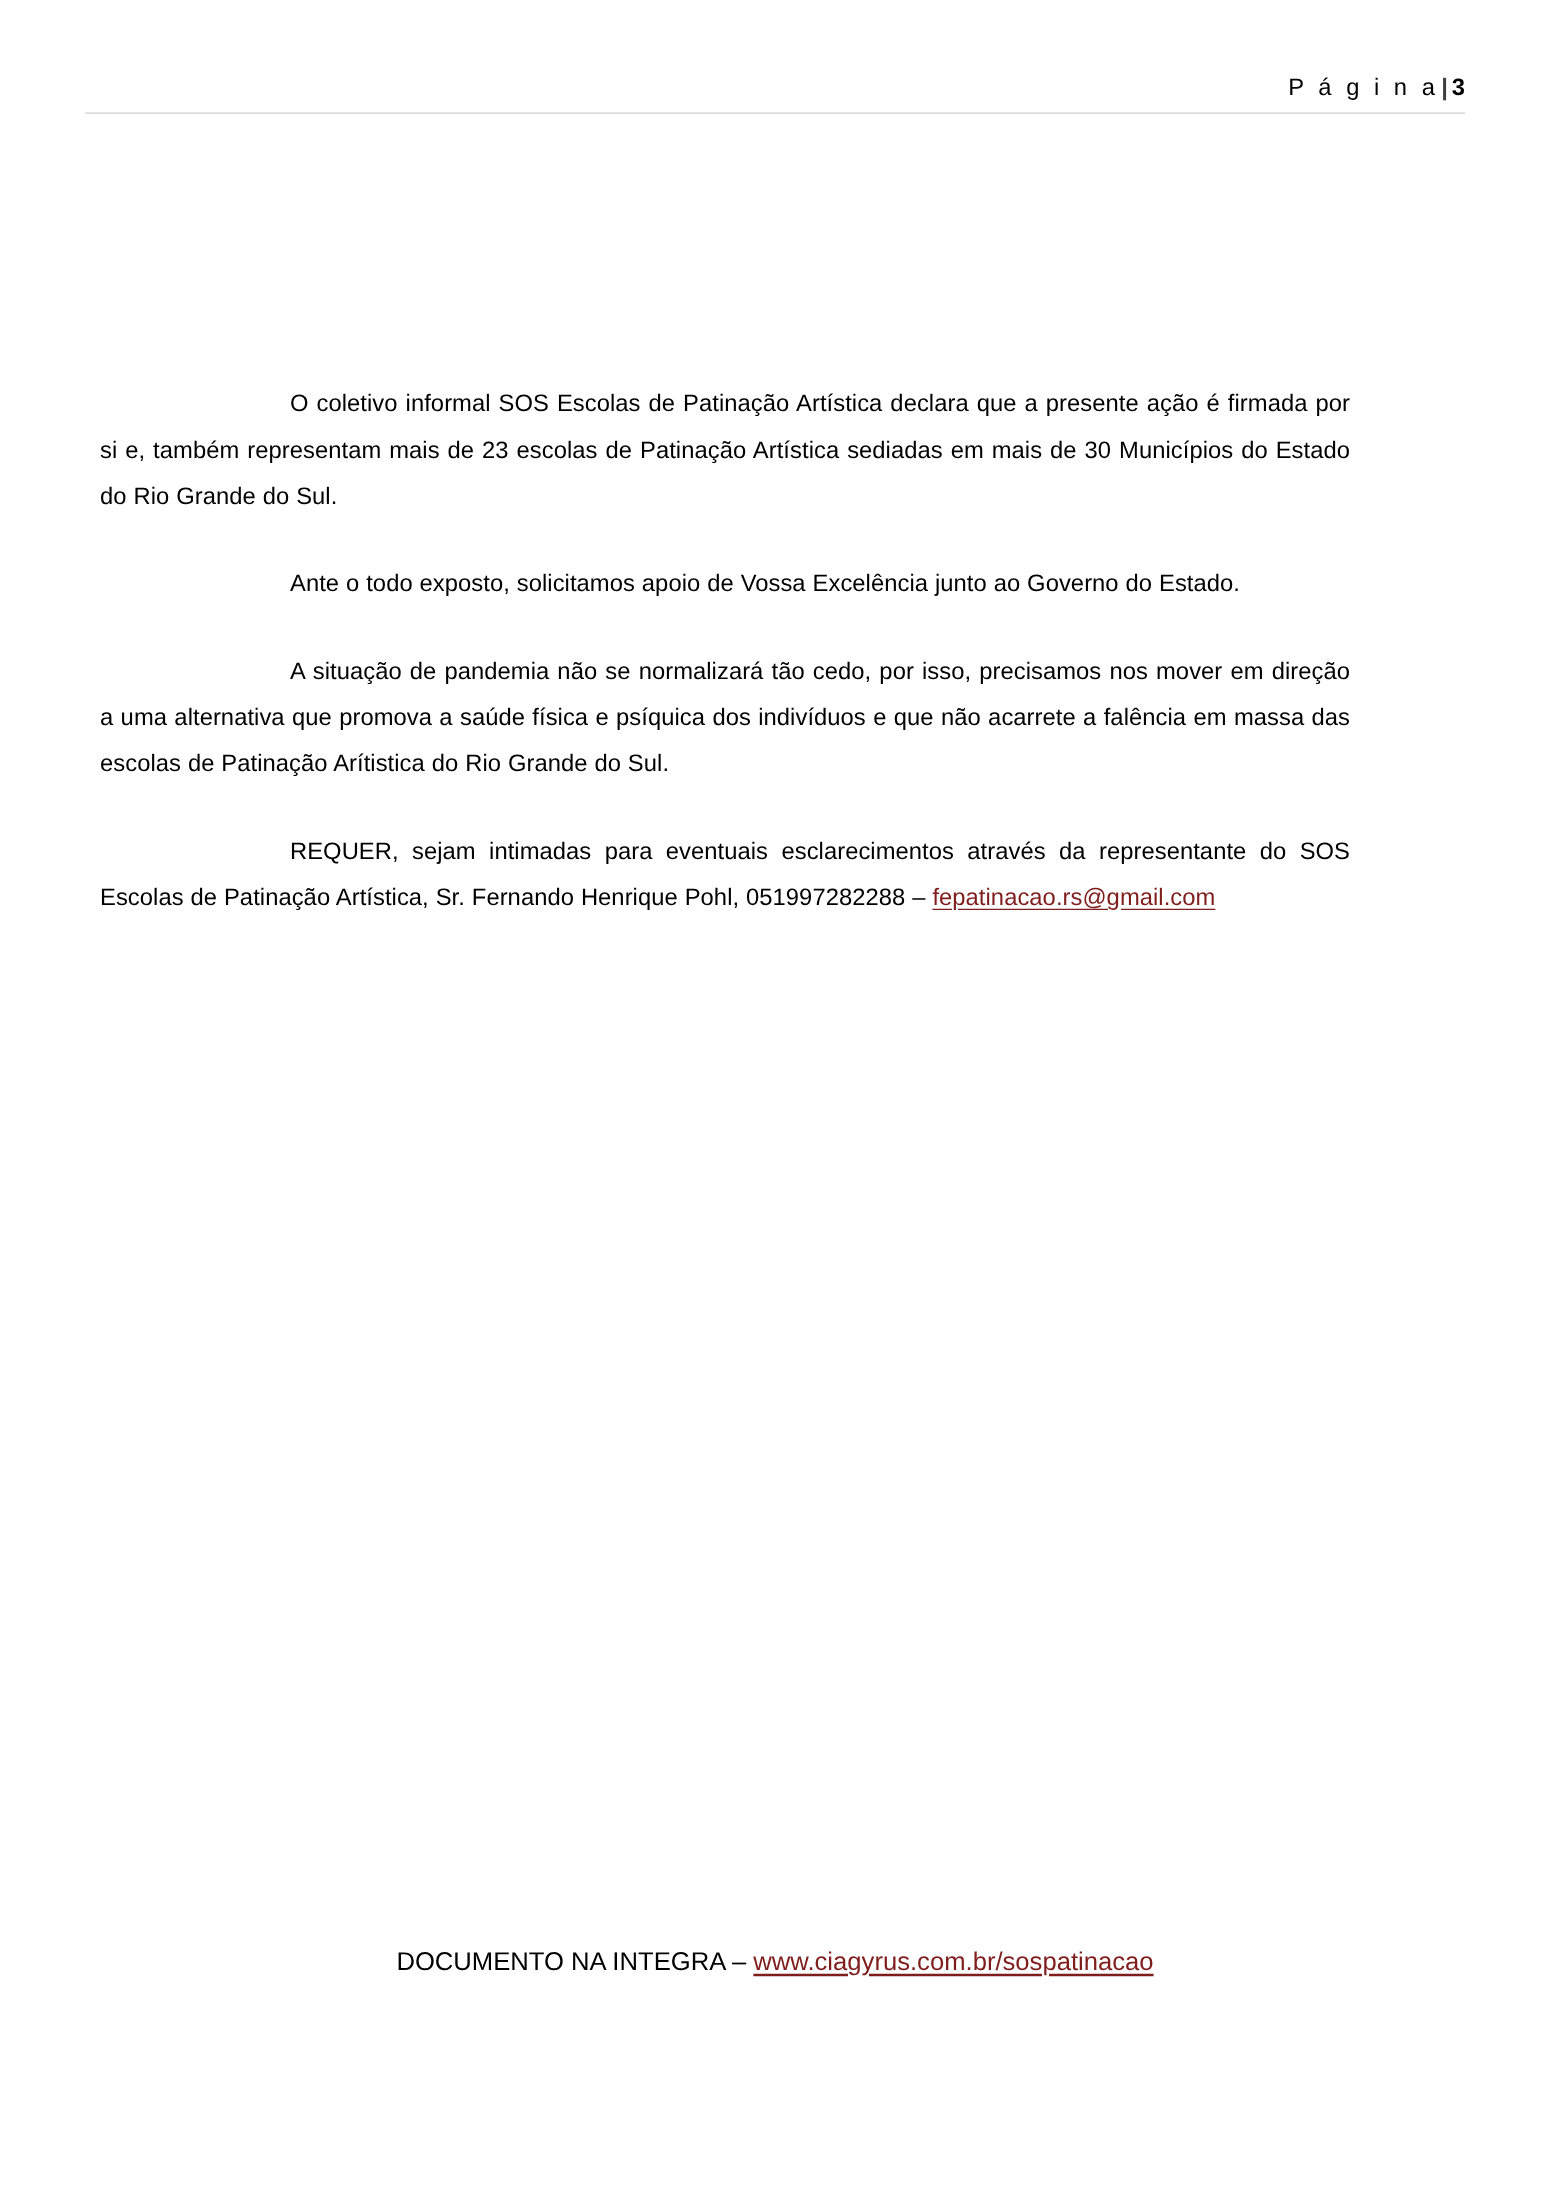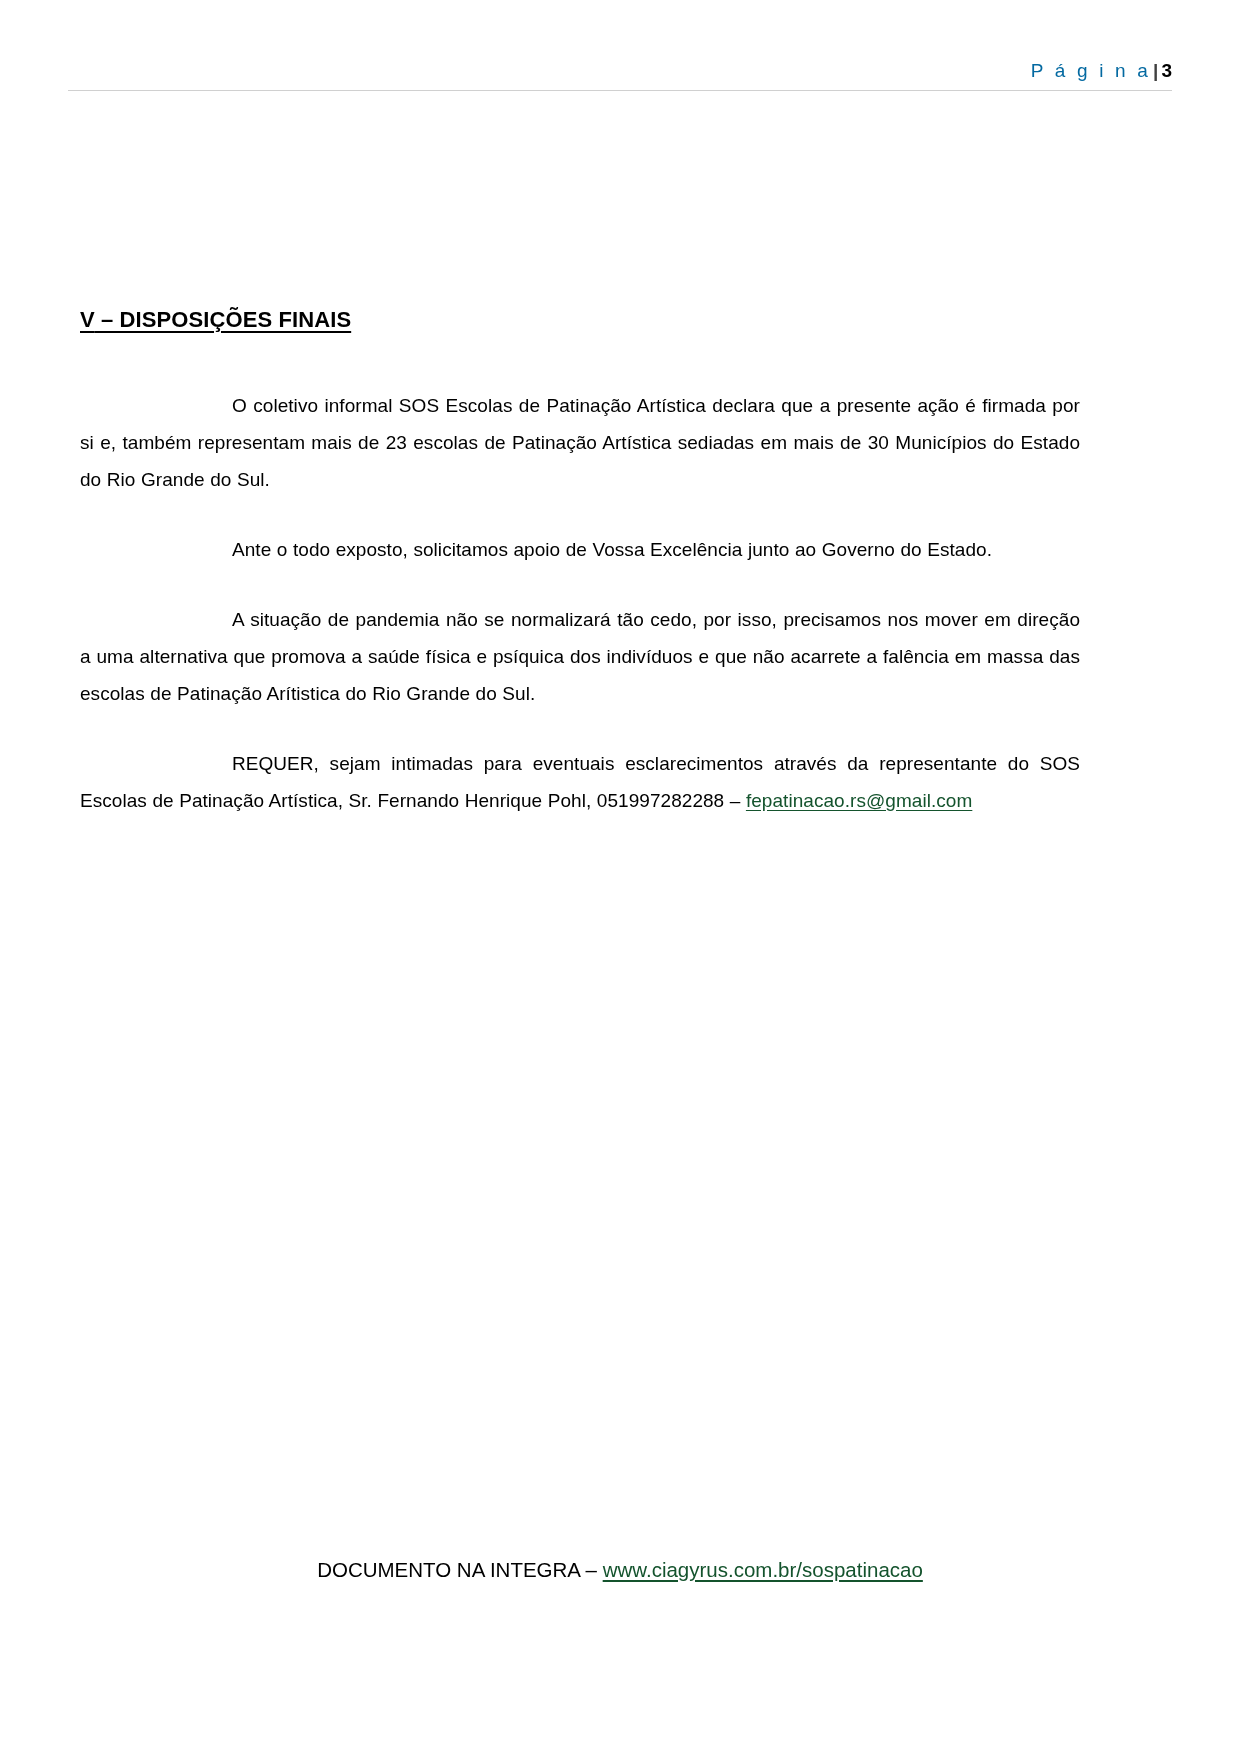--- a/index.html
+++ b/index.html
@@ -31,21 +31,21 @@
 
   .header-line {
     text-align: right;
     font-size: 19px;
     line-height: 26px;
     padding-bottom: 6px;
     white-space: nowrap;
   }
 
   .header-pagina {
-    color: #0369a1;
+    color: #000000;
     letter-spacing: 3.2px;
     font-weight: 400;
   }
 
   .header-sep {
     color: #404040;
     font-weight: 700;
     letter-spacing: 0;
     padding-left: 2px;
   }
@@ -98,21 +98,21 @@
     letter-spacing: 0.05px;
     word-spacing: 0.2px;
   }
 
   p.para .indent {
     display: inline-block;
     width: 152px;
   }
 
   .link {
-    color: #14532d;
+    color: #7f1d1d;
     text-decoration: underline;
     text-underline-offset: 3px;
     cursor: pointer;
   }
 
   
   .page-footer {
     position: absolute;
     left: 0;
     top: 1555px;
@@ -133,21 +133,20 @@
 
   <div class="page-header">
     <div class="header-line">
       <span class="header-pagina">P á g i n a</span><span class="header-sep">|</span><span class="header-num">3</span>
     </div>
     <div class="header-rule"></div>
   </div>
 
   <div class="content">
 
-    <h1 class="section-title"><span class="tit-v">V</span><span class="tit-rest"> – DISPOSIÇÕES FINAIS</span></h1>
 
     <p class="para"><span class="indent"></span><span>O coletivo informal SOS Escolas de Patinação Artística  declara que a presente ação é firmada por si e, também representam mais de 23 escolas de Patinação Artística sediadas em mais de 30 Municípios do Estado do Rio Grande do Sul.</span></p>
 
     <p class="para"><span class="indent"></span><span>Ante o todo exposto, solicitamos apoio de Vossa Excelência junto ao Governo do Estado.</span></p>
 
     <p class="para"><span class="indent"></span><span>A situação de pandemia não se normalizará tão cedo, por isso, precisamos nos mover em direção a uma alternativa que promova a saúde física e psíquica dos indivíduos e que não acarrete a falência em massa das escolas de Patinação Arítistica do Rio Grande do Sul.</span></p>
 
     <p class="para"><span class="indent"></span><span>REQUER, sejam intimadas para eventuais esclarecimentos através da representante do SOS Escolas de Patinação Artística, Sr. Fernando Henrique Pohl, 051997282288 – </span><a class="link" href="#">fepatinacao.rs@gmail.com</a></p>
 
   </div>

